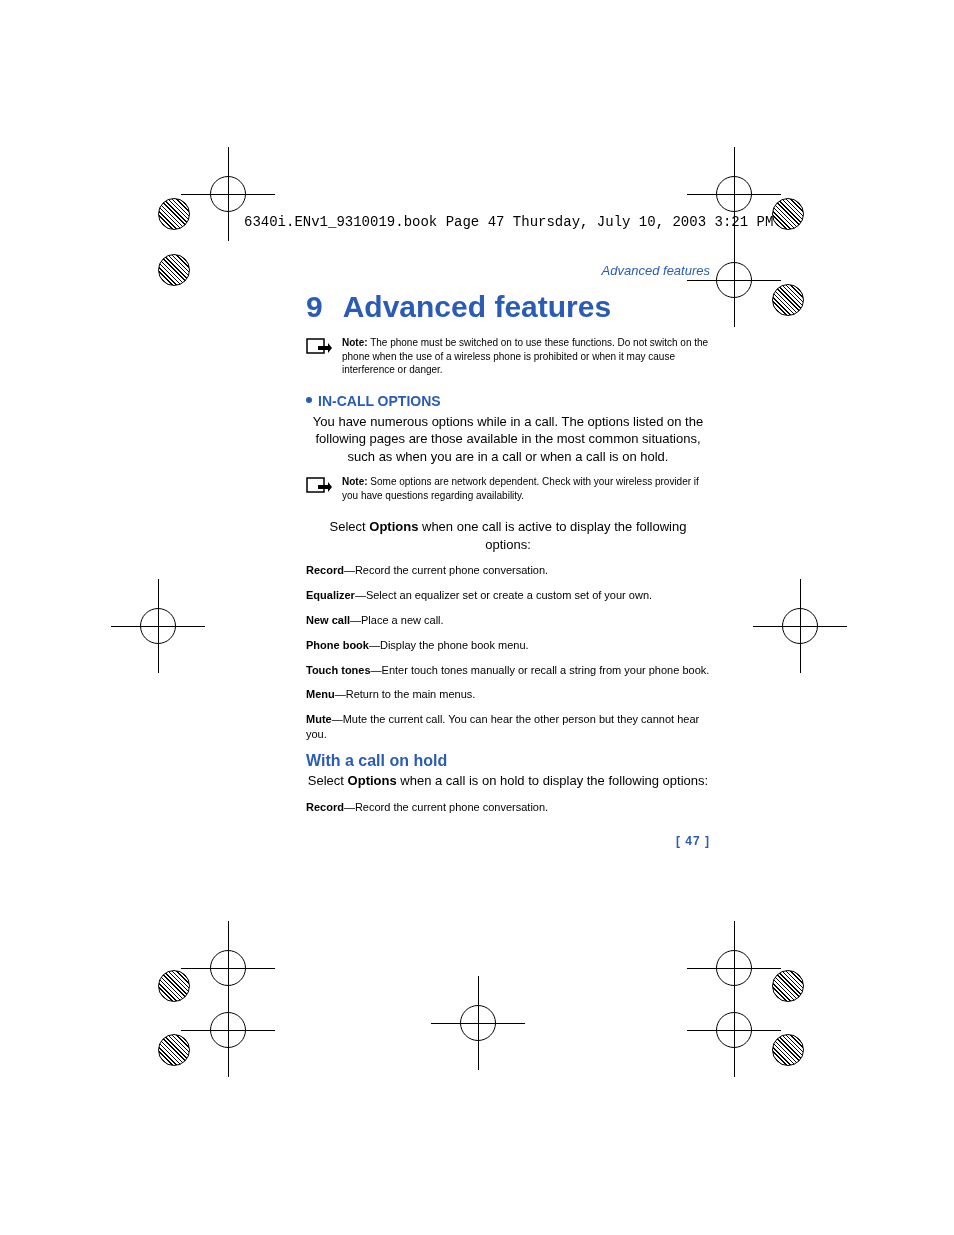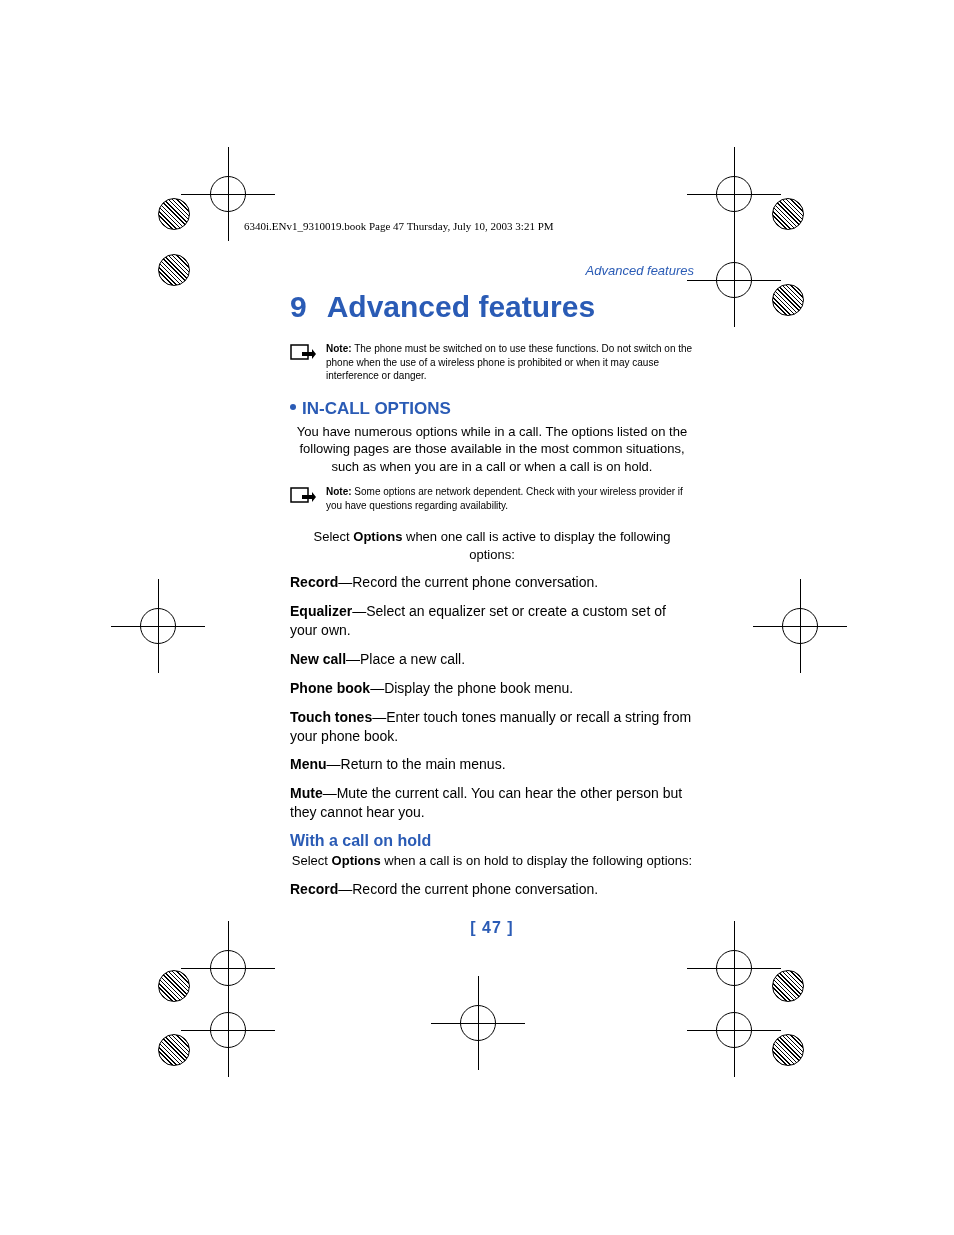--- a/index.html
+++ b/index.html
@@ -7,45 +7,45 @@
     padding: 0;
     background: #fff;
     font-family: "Trebuchet MS", "Lucida Sans", Arial, sans-serif;
     width: 954px;
     height: 1235px;
     position: relative;
     color: #000;
   }
   .page {
     position: absolute;
-    left: 290px;
+    left: 306px;
     top: 225px;
     width: 404px;
   }
   .header-line {
-    font-size: 11px;
-    font-family: Liberation Serif, serif;
+    font-size: 14px;
+    font-family: Liberation Mono, monospace;
     color: #000;
     position: absolute;
     left: 244px;
-    top: 220px;
+    top: 214px;
   }
   .running-header {
     text-align: right;
     font-style: italic;
     color: #2a5bb5;
     font-size: 13px;
     margin-bottom: 12px;
     margin-top: 38px;
   }
   .chapter-title {
     color: #2a5bb5;
     font-size: 30px;
     font-weight: bold;
-    margin: 0 0 18px 0;
+    margin: 0 0 12px 0;
   }
   .chapter-num {
     display: inline-block;
     margin-right: 20px;
   }
   .note-block {
     display: flex;
     align-items: flex-start;
     margin-bottom: 16px;
   }
@@ -56,21 +56,21 @@
   }
   .note-icon svg { display: block; }
   .note-text {
     flex: 1;
     font-size: 10px;
     line-height: 1.35;
   }
   .section-title {
     color: #2a5bb5;
     font-weight: bold;
-    font-size: 17px;
+    font-size: 14px;
     margin: 4px 0 4px 0;
   }
   .bullet-dot {
     display: inline-block;
     width: 6px;
     height: 6px;
     background: #2a5bb5;
     border-radius: 50%;
     vertical-align: middle;
     margin-right: 6px;
@@ -83,29 +83,29 @@
     font-size: 16px;
     margin: 10px 0 2px 0;
   }
   .body-text {
     font-size: 13px;
     line-height: 1.35;
     margin: 0 0 10px 0;
     text-align: center;
   }
   .option-line {
-    font-size: 14px;
+    font-size: 11px;
     line-height: 1.35;
     margin: 0 0 10px 0;
   }
   .bold { font-weight: bold; }
   .page-number {
-    text-align: center;
-    color: #2a5bb5;
-    font-size: 16px;
+    text-align: right;
+    color: #2a5bb5;
+    font-size: 12px;
     font-weight: bold;
     margin-top: 20px;
     letter-spacing: 1px;
   }
   .crop-mark {
     position: absolute;
     width: 80px;
     height: 80px;
   }
   .crop-mark .target {

